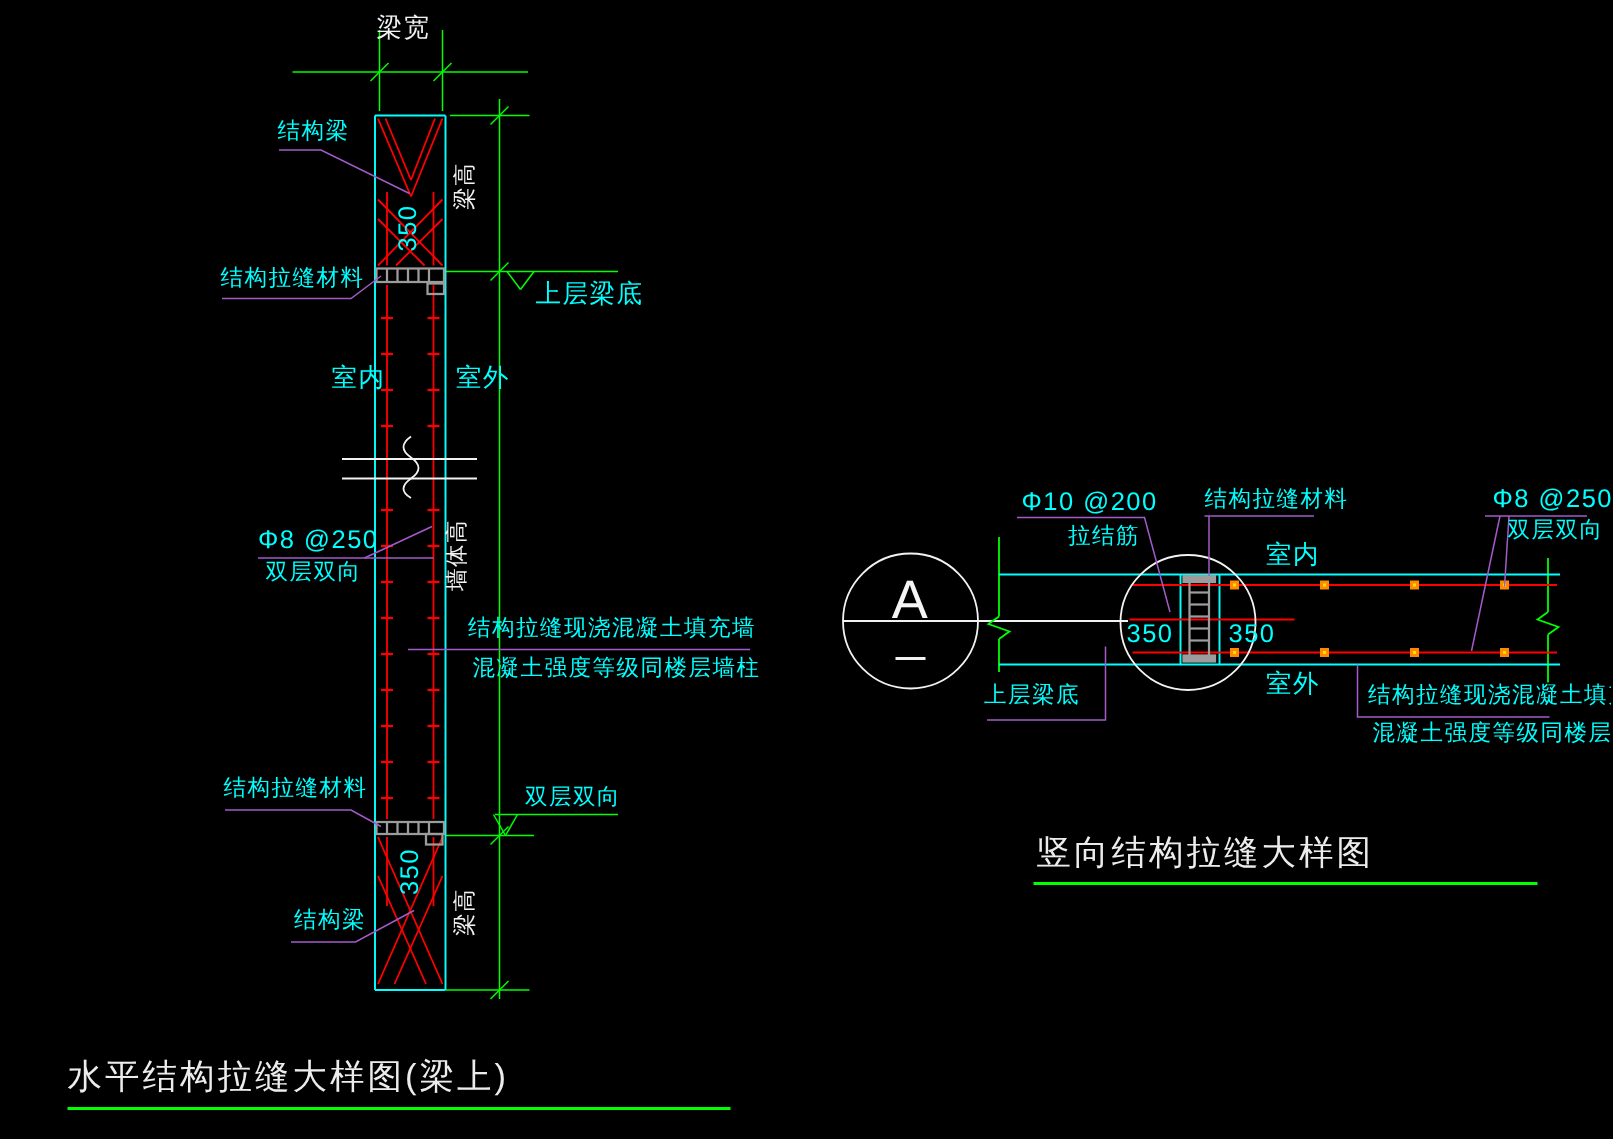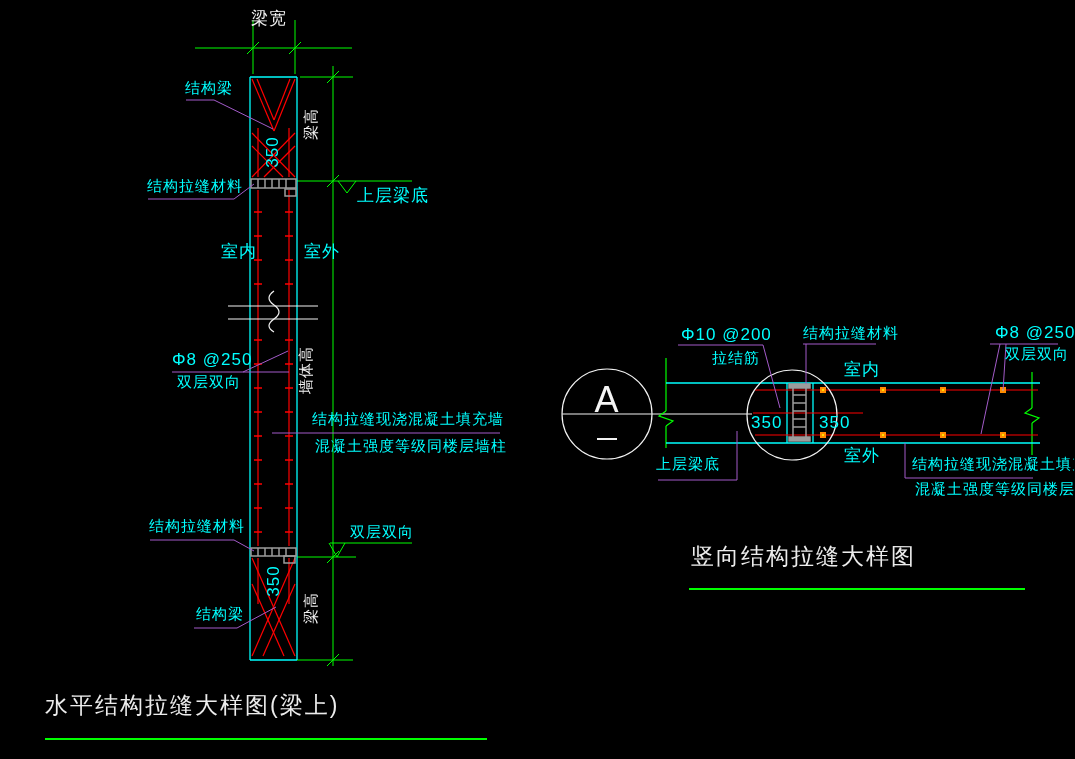--- a/index.html
+++ b/index.html
@@ -4,21 +4,21 @@
 <style>
   html,body{margin:0;padding:0;background:#000;}
   #viewport{position:relative;width:1074px;height:759px;background:#000;overflow:hidden;
     font-family:"Liberation Sans",sans-serif;}
   #linework{position:absolute;left:0;top:0;}
   .t{position:absolute;white-space:nowrap;color:#00ffff;font-size:15px;line-height:1;
      letter-spacing:1px;font-weight:400;}
   .w{color:#f2f2f2;}
   .rot{transform:translate(-50%,-50%) rotate(-90deg);}
   .ctr{transform:translate(-50%,-50%);}
-  .title{font-size:23px;letter-spacing:2px;color:#ececec;}
+  .title{font-size:23px;letter-spacing:2px;color:#ececec;margin-top:12px;}
   .big{font-size:17px;}
   .dim{font-size:17px;}
   .bubble{font-size:36px;color:#f5f5f5;}
 </style>
 </head>
 <body>
 
 <div id="viewport">
 
 <svg id="linework" width="1075" height="759" viewBox="0 0 1075 759">

